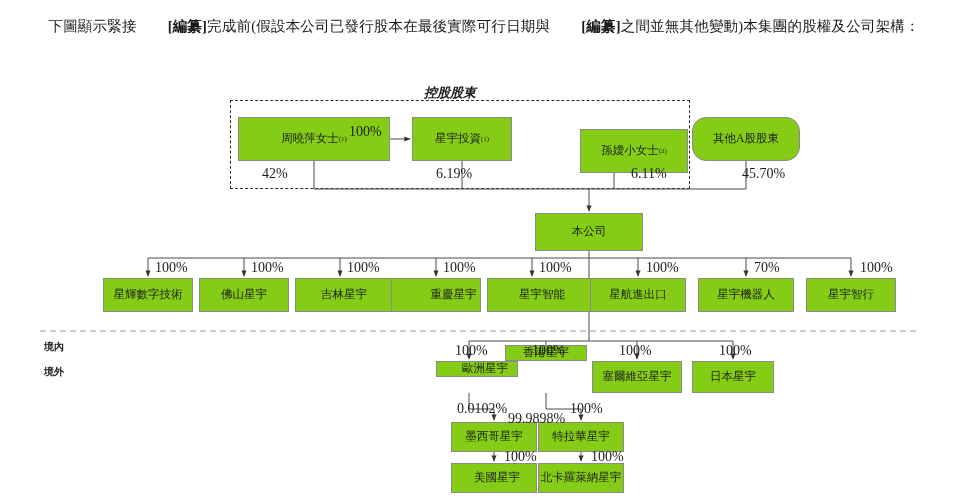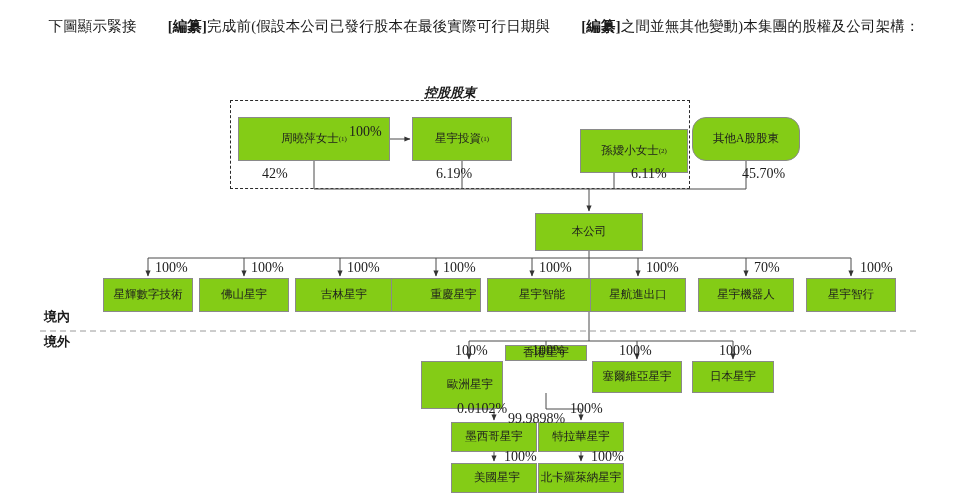--- a/index.html
+++ b/index.html
@@ -87,24 +87,25 @@
     position: absolute;
     font-size: 14px;
     color: #1d1d1d;
     white-space: nowrap;
     font-family: "Liberation Serif", "DejaVu Serif", serif;
   }
 
   
   .zone-label {
     position: absolute;
-    font-size: 13px;
+    font-size: 10px;
     font-weight: 700;
     color: #1a1a1a;
     white-space: nowrap;
+    margin-top: 32px;
   }
 </style>
 </head>
 <body>
 
 <div id="intro">
   <span class="indent"></span><span>下圖顯示緊接</span><b>[編纂]</b><span>完成前(假設本公司已發行股本在最後實際可行日期與</span><b>[編纂]</b><span>之間並無其他變動)本集團的股權及公司架構：</span>
 </div>
 
 <div id="chart">
@@ -195,21 +196,21 @@
       </div>
       <div class="node" style="left: 590px; top: 278px; width: 96px; height: 34px;">
         <span>星航進出口</span>
       </div>
       <div class="node" style="left: 698px; top: 278px; width: 96px; height: 34px;">
         <span>星宇機器人</span>
       </div>
       <div class="node" style="left: 806px; top: 278px; width: 90px; height: 34px;">
         <span>星宇智行</span>
       </div>
-      <div class="node" style="left: 421px; top: 361px; width: 82px; height: 48px; padding-left: 16px;">
+      <div class="node" style="left: 436px; top: 361px; width: 82px; height: 16px; padding-left: 16px;">
         <span>歐洲星宇</span>
       </div>
       <div class="node" style="left: 505px; top: 345px; width: 82px; height: 16px;">
         <span>香港星宇</span>
       </div>
       <div class="node" style="left: 592px; top: 361px; width: 90px; height: 32px;">
         <span>塞爾維亞星宇</span>
       </div>
       <div class="node" style="left: 692px; top: 361px; width: 82px; height: 32px;">
         <span>日本星宇</span>

